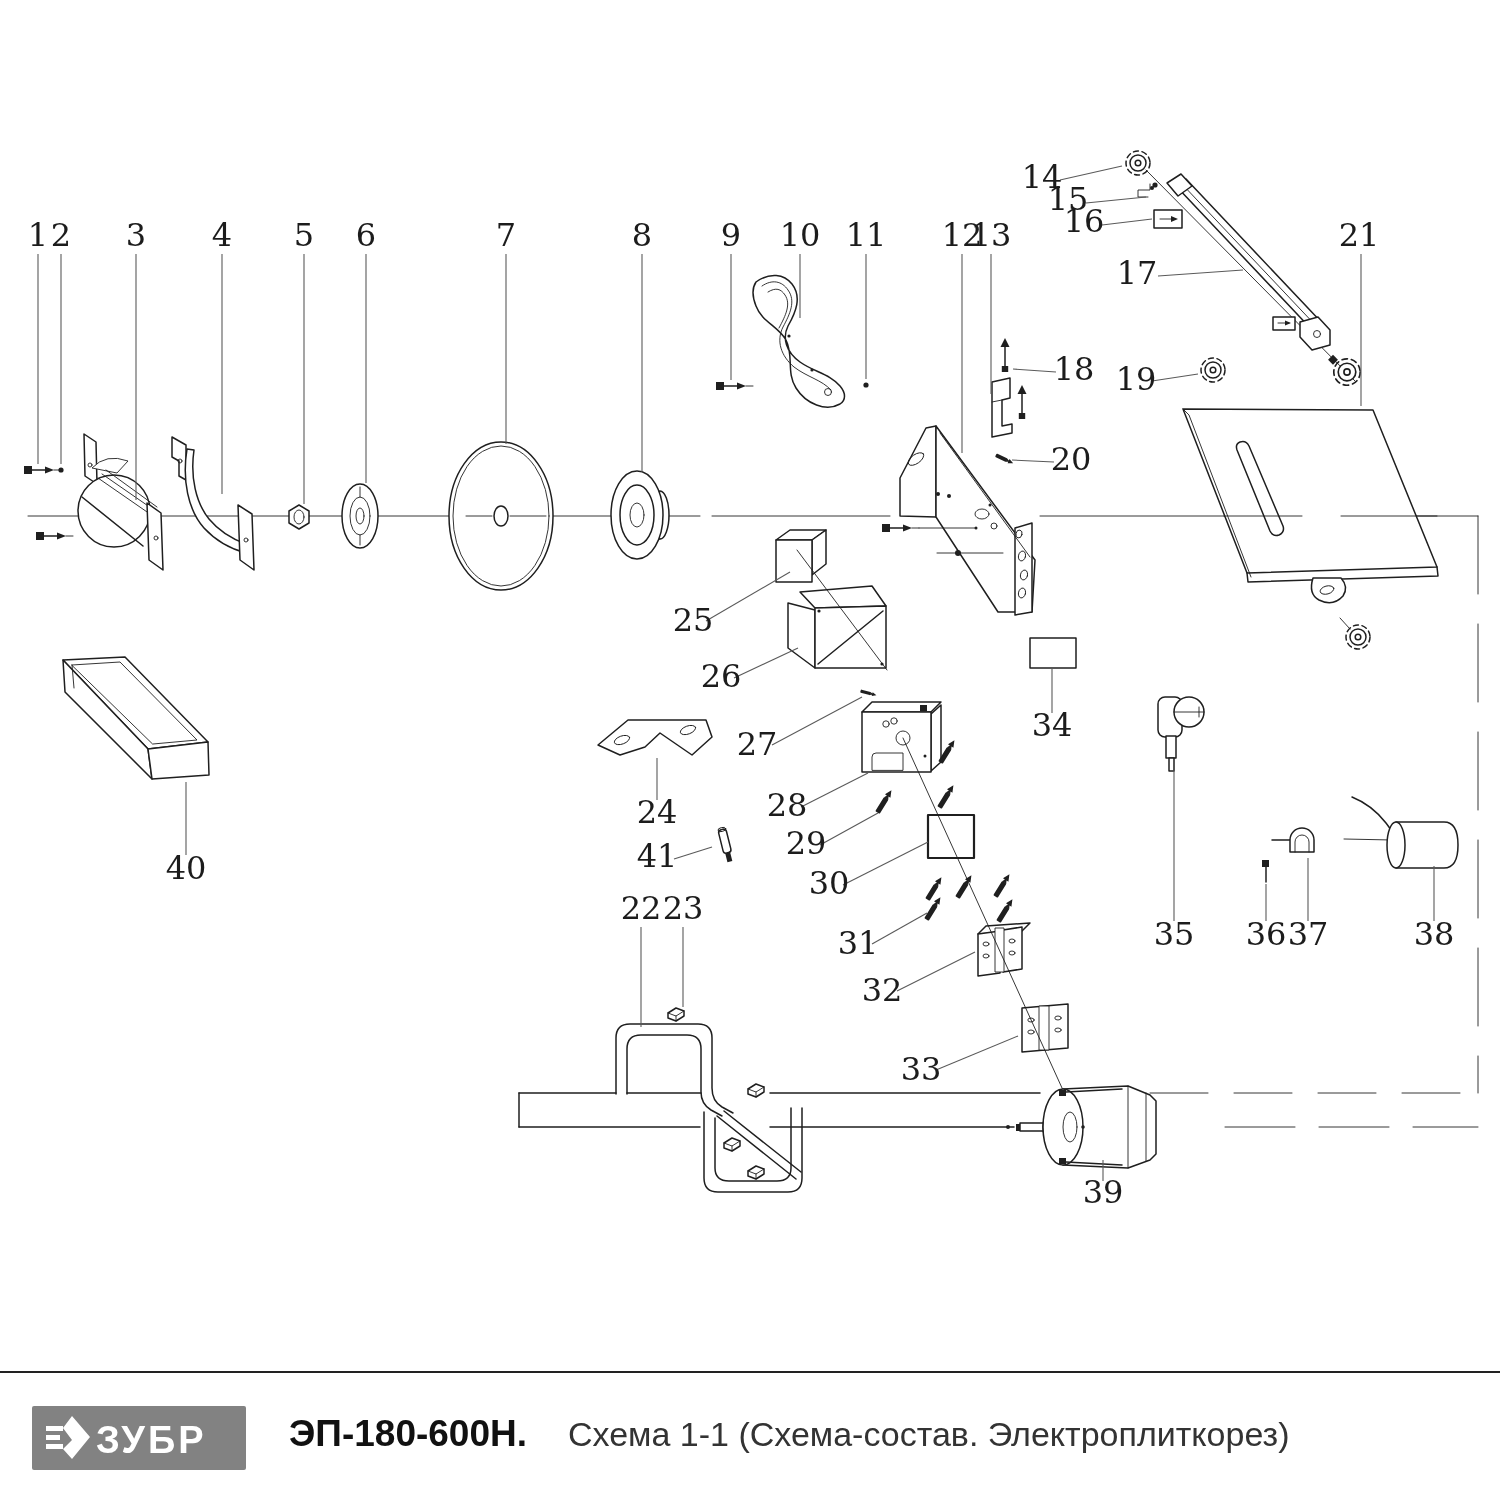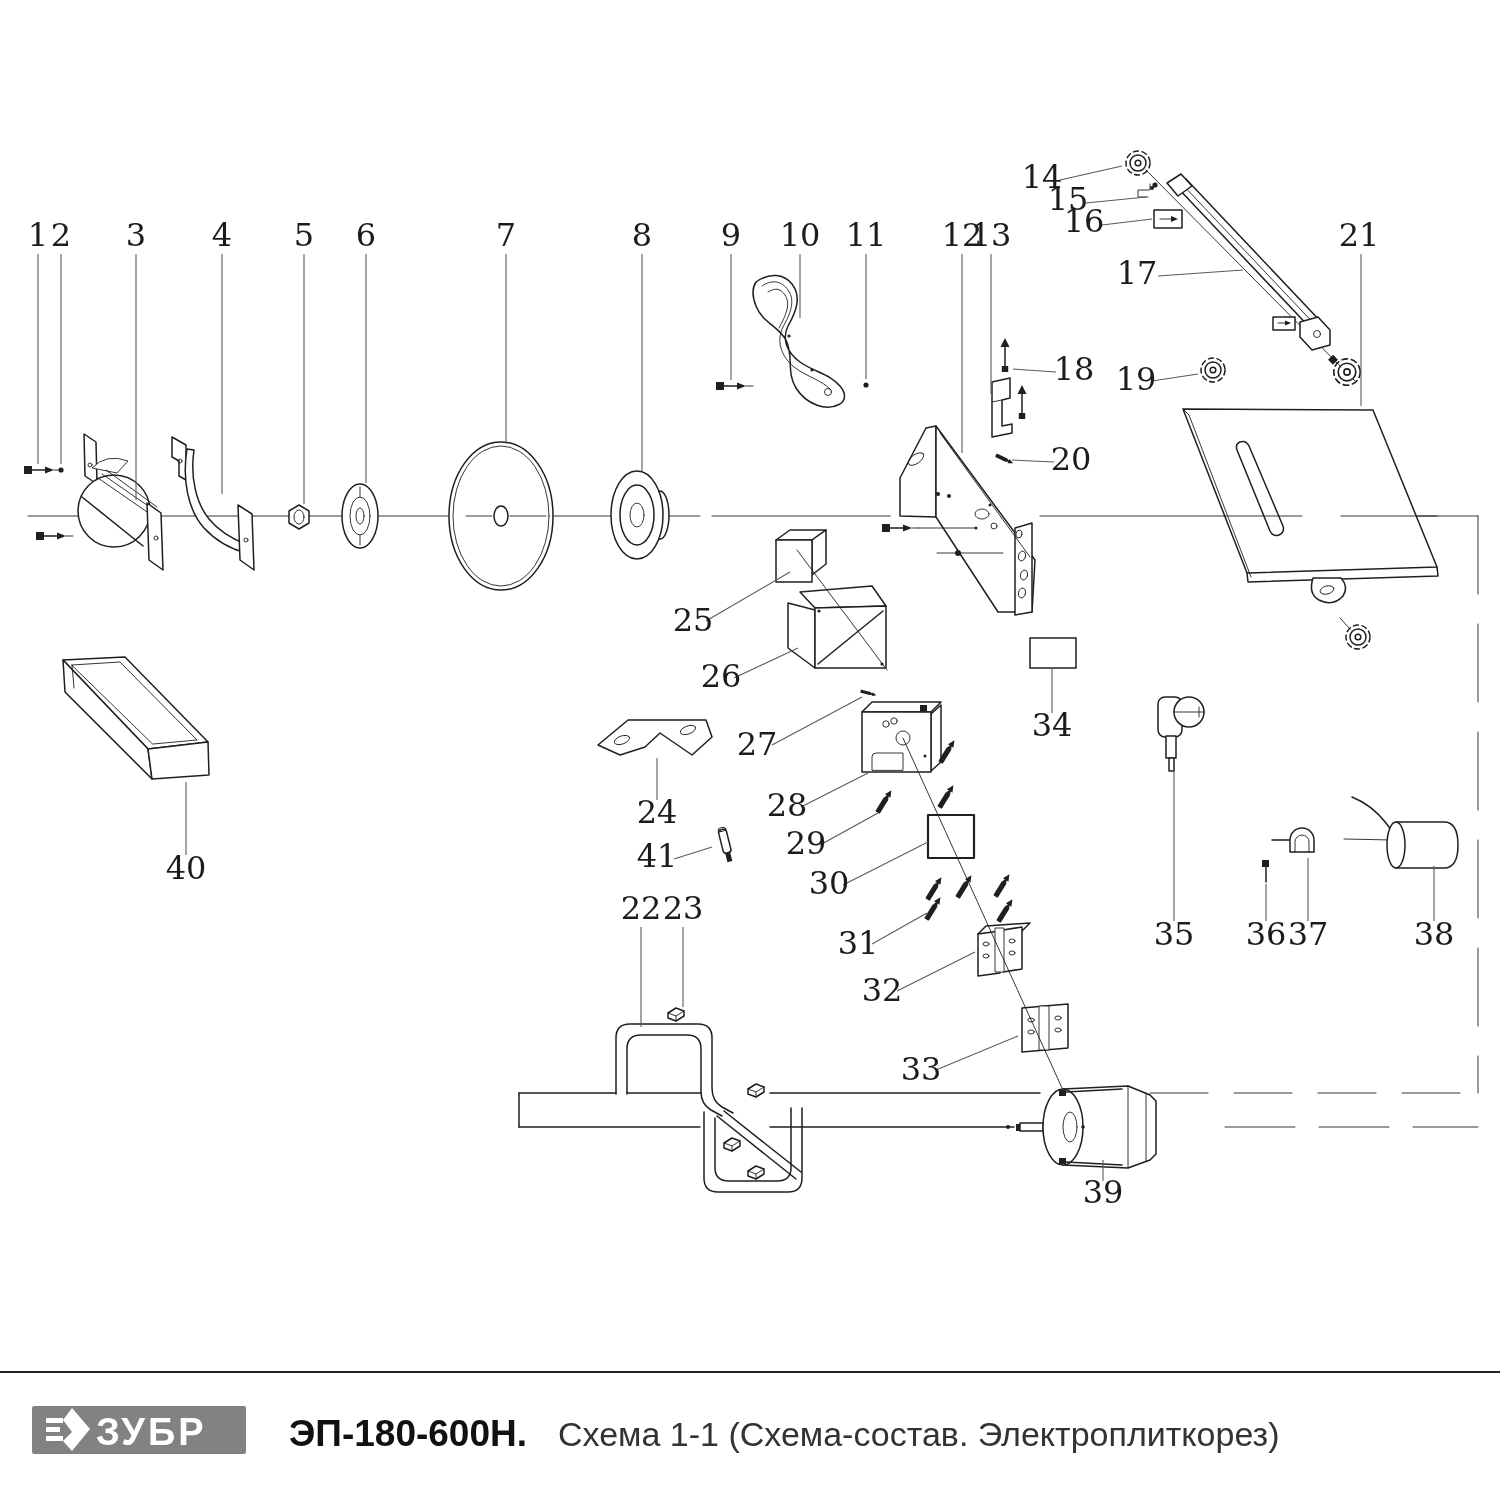--- a/index.html
+++ b/index.html
@@ -9,23 +9,23 @@
   
   .ln{fill:none;stroke:#1f1f1f;stroke-width:1.5;stroke-linecap:round;stroke-linejoin:round;}
   .wh{fill:#ffffff;stroke:#1f1f1f;stroke-width:1.5;stroke-linejoin:round;}
   .thin{stroke-width:0.9;}
   .thick{stroke-width:2.2;}
   .blk{fill:#1f1f1f;stroke:none;}
   .leader{stroke:#5a5a5a;stroke-width:1.1;fill:none;}
   .plabel{font-family:"DejaVu Serif", serif;font-size:32px;fill:#1c1c1c;text-anchor:middle;}
   
   .footer-rule{position:absolute;left:0;top:1371px;width:1500px;height:2px;background:#222;}
-  .brand-box{position:absolute;left:32px;top:1406px;width:214px;height:48px;border-radius:2px;
+  .brand-box{position:absolute;left:32px;top:1406px;width:214px;height:64px;border-radius:2px;
              display:flex;align-items:center;justify-content:center;}
-  .title-row{position:absolute;left:289px;top:1413px;display:flex;align-items:baseline;white-space:nowrap;}
+  .title-row{position:absolute;left:289px;top:1413px;display:flex;align-items:baseline;gap:10px;white-space:nowrap;}
   .model{font-weight:bold;font-size:37px;color:#111;}
   .schema{font-size:34px;color:#333;margin-left:31px;}
 </style>
 </head>
 <body>
 
 <div class="page">
 
 <svg id="diagram" width="1500" height="1385" viewBox="0 0 1500 1385">
   <defs>

